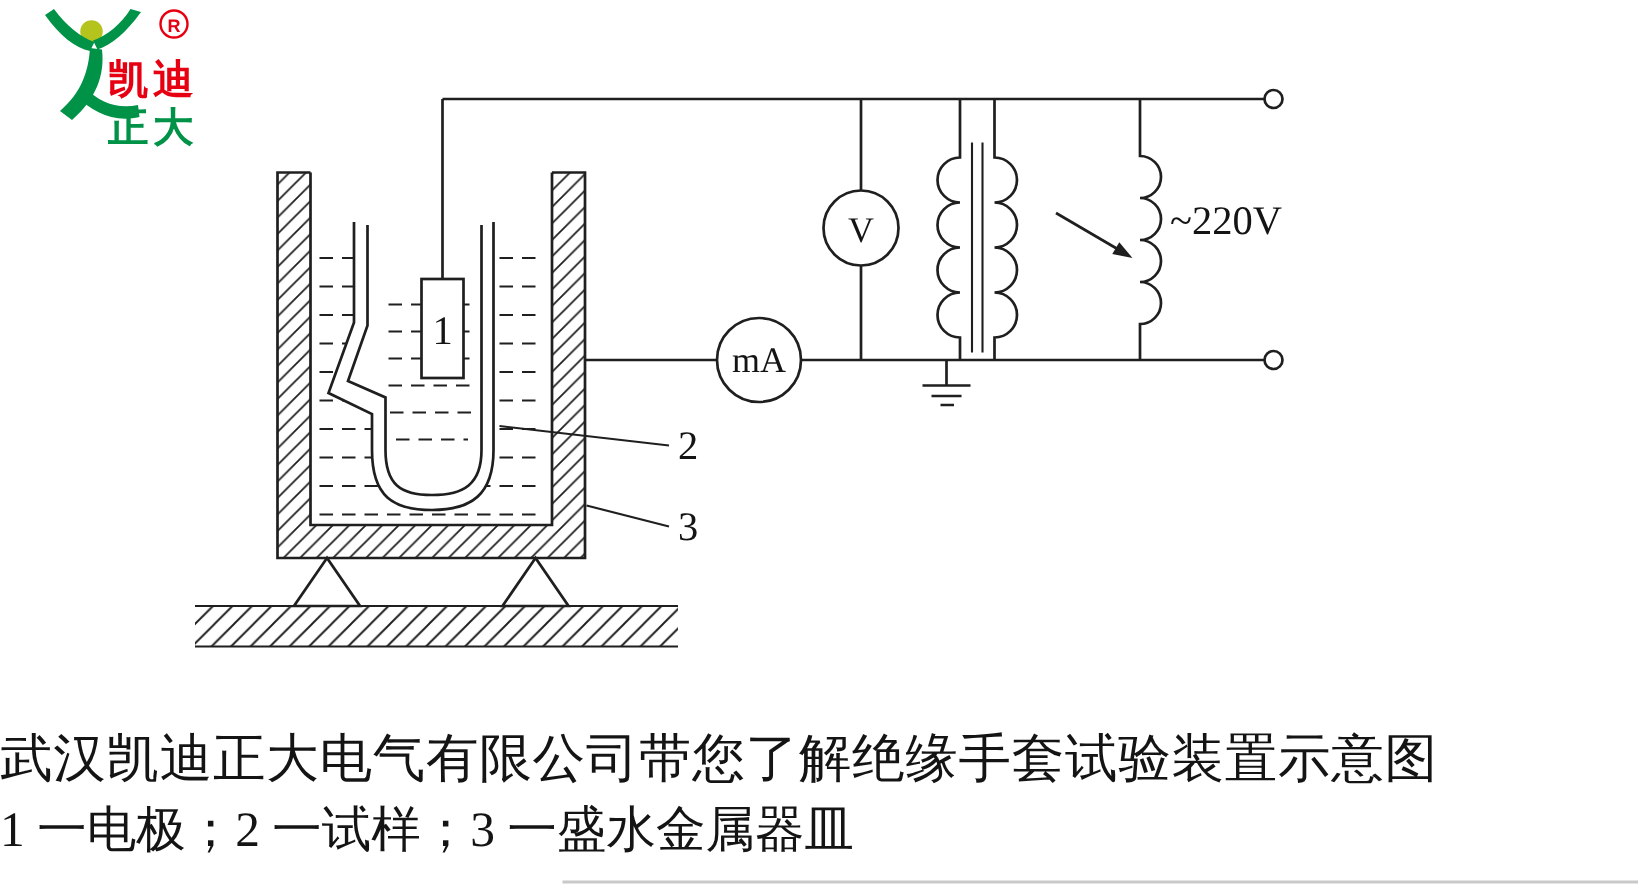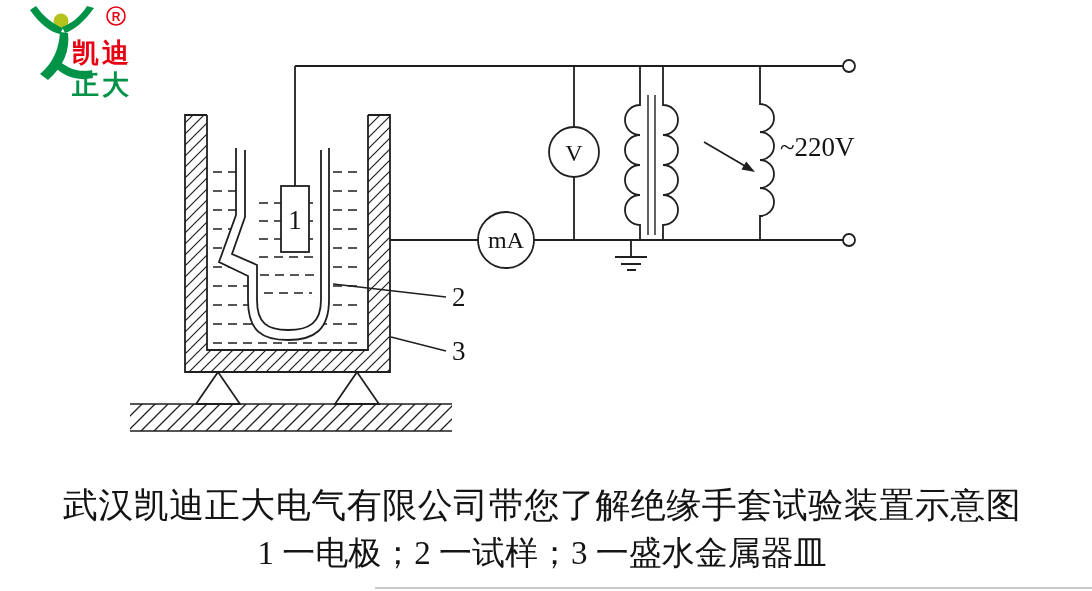--- a/index.html
+++ b/index.html
@@ -11,21 +11,21 @@
   .ln{stroke:#1f1f1f;stroke-width:1.8;fill:none;}
   .thin{stroke-width:1.4;}
   .dash{stroke:#1f1f1f;stroke-width:1.3;fill:none;stroke-dasharray:9 6;}
   .white{fill:#ffffff;}
   .meter-text{font-size:24px;fill:#141414;}
   .part-label{font-size:27px;fill:#141414;}
   .supply-text{font-size:27px;fill:#141414;}
   .brand-red{fill:#e60012;font-family:"Liberation Sans","DejaVu Sans",sans-serif;font-weight:bold;font-size:27px;letter-spacing:3px;}
   .brand-green{fill:#009348;font-family:"Liberation Sans","DejaVu Sans",sans-serif;font-weight:bold;font-size:27px;letter-spacing:3px;}
   .reg-r{fill:#e60012;font-family:"Liberation Sans","DejaVu Sans",sans-serif;font-weight:bold;font-size:12px;}
-  .caption{position:absolute;left:0;width:1084px;text-align:center;color:#141414;}
+  .caption{position:absolute;left:0;width:1084px;color:#141414;}
   .caption-title{top:482px;font-size:35px;letter-spacing:0.5px;}
   .caption-legend{top:531px;font-size:33px;}
   .bottom-line{position:absolute;left:375px;top:587px;width:717px;height:2px;background:#c9c9c9;}
 </style>
 </head>
 <body>
 
 <svg width="1092" height="470" viewBox="0 0 1092 470" xmlns="http://www.w3.org/2000/svg">
   <defs>
     <pattern id="wallHatch" width="11" height="11" patternUnits="userSpaceOnUse">

